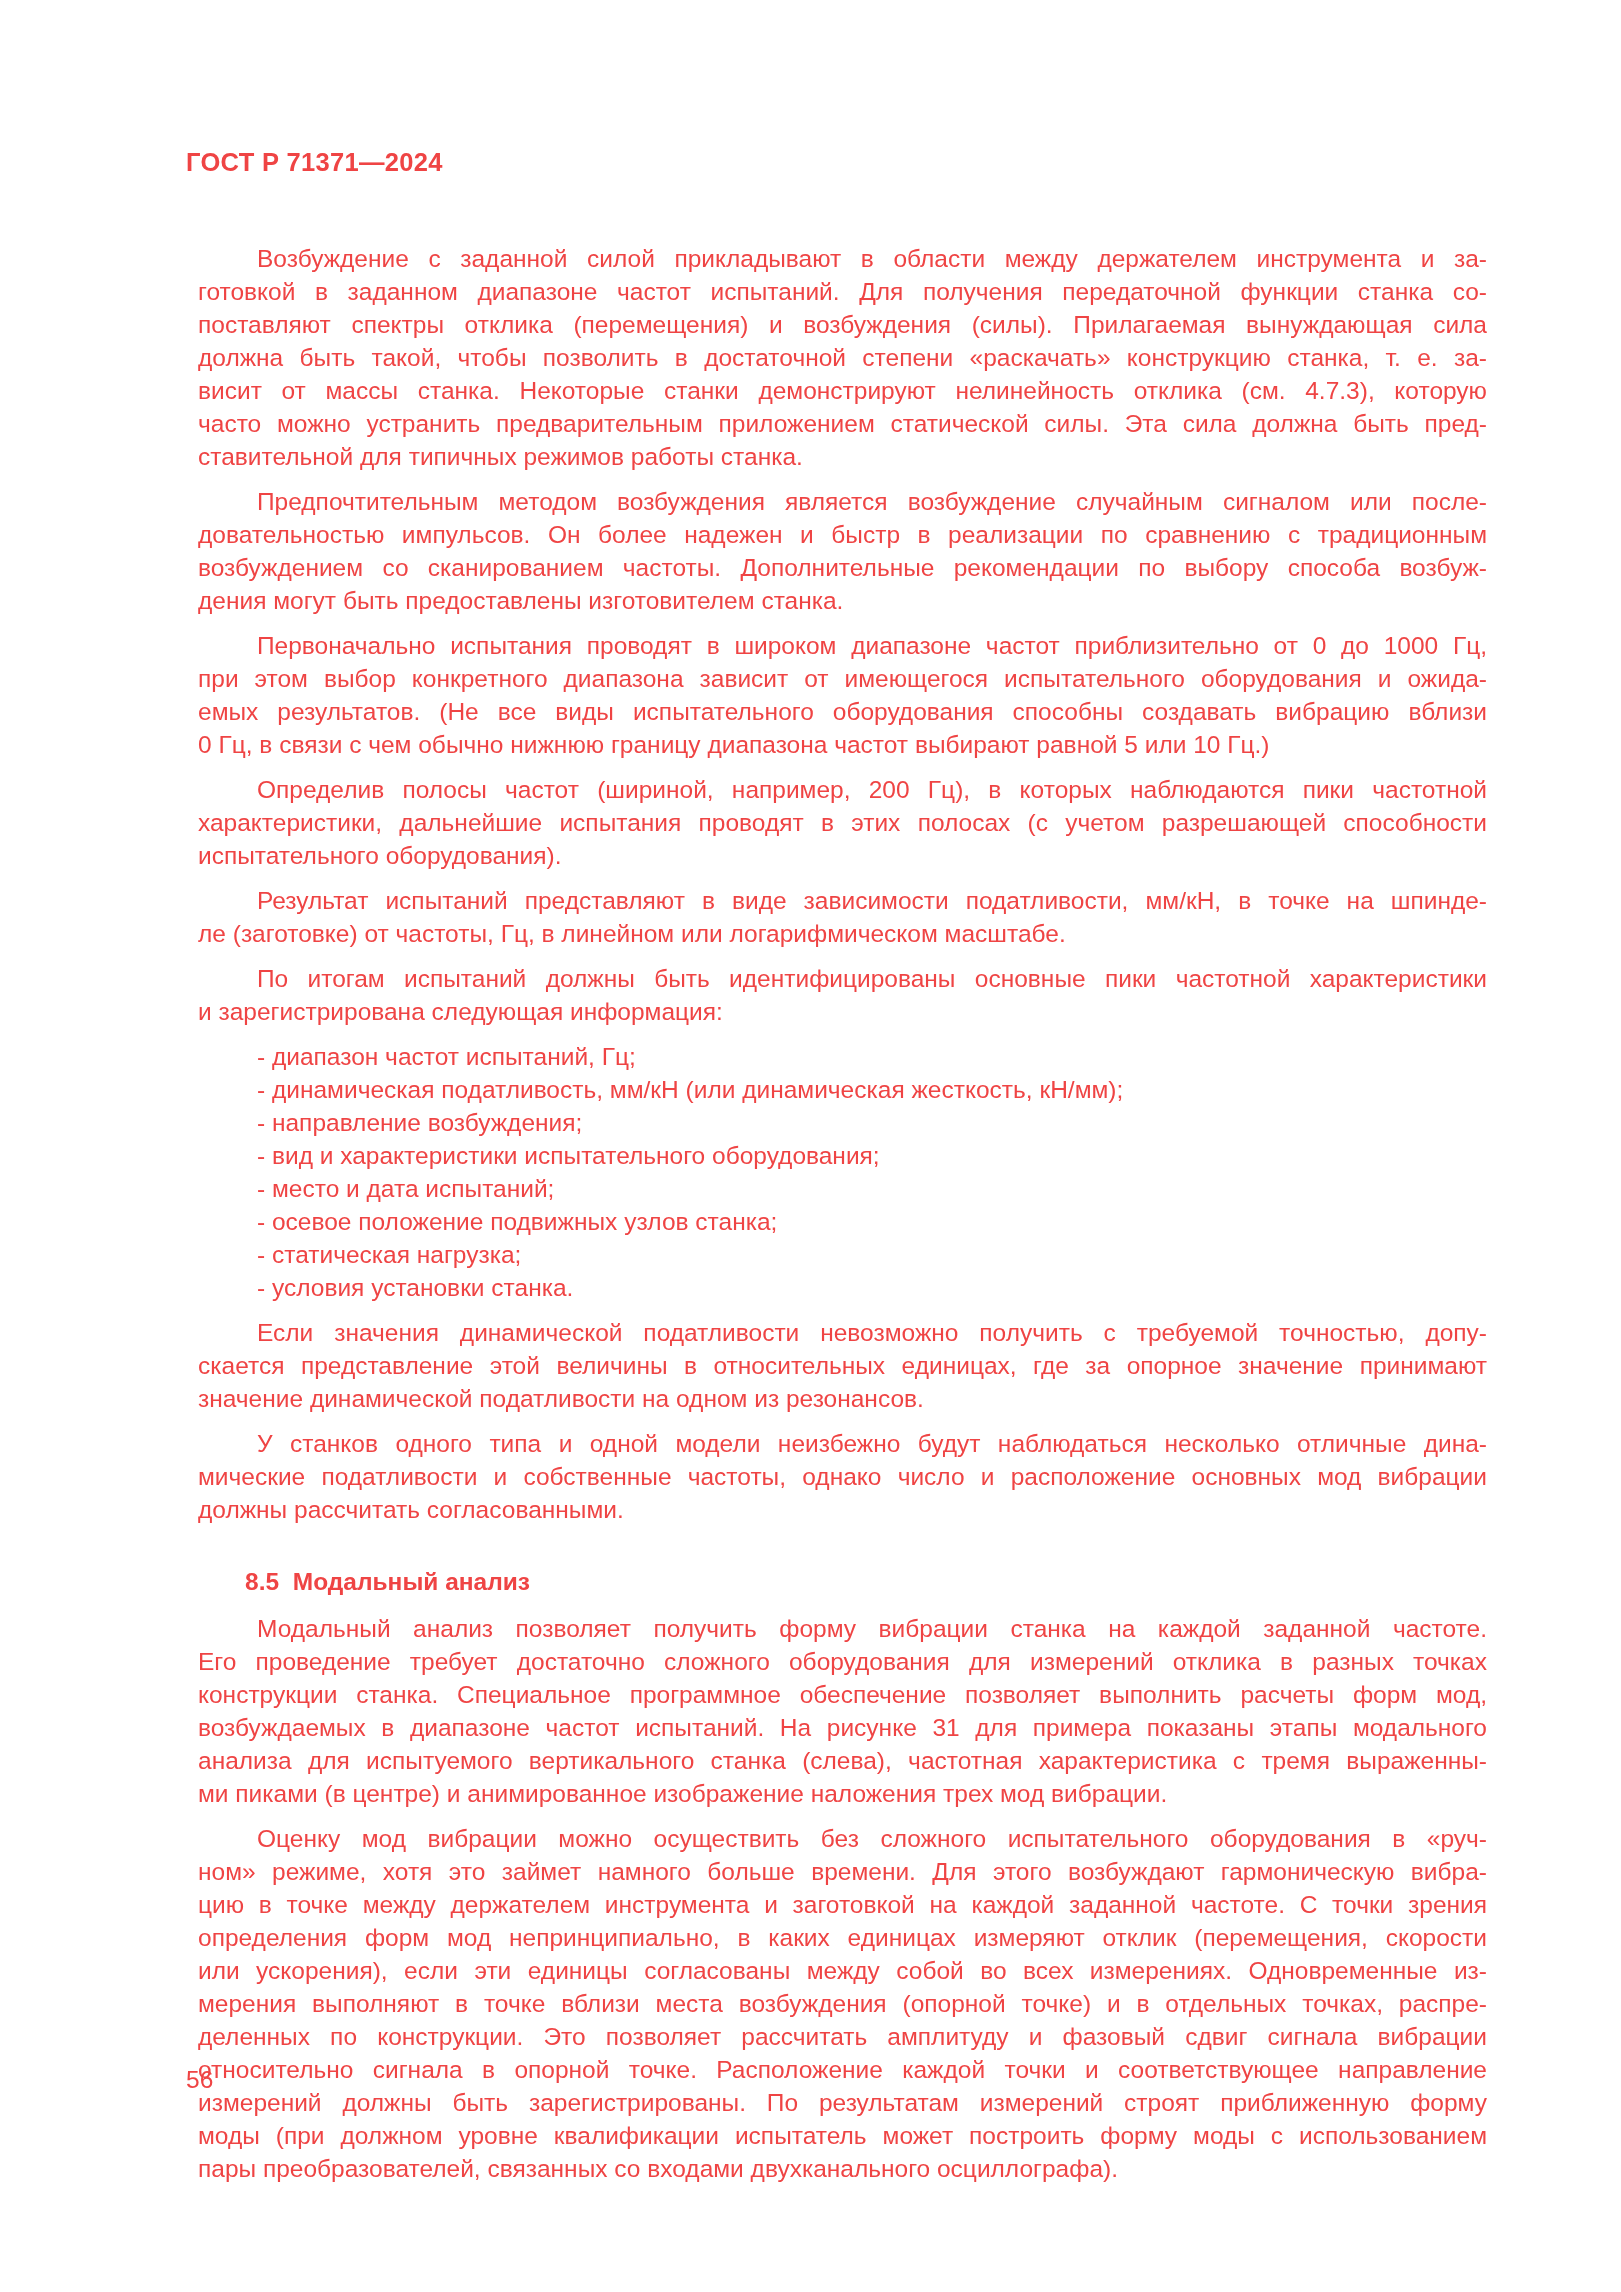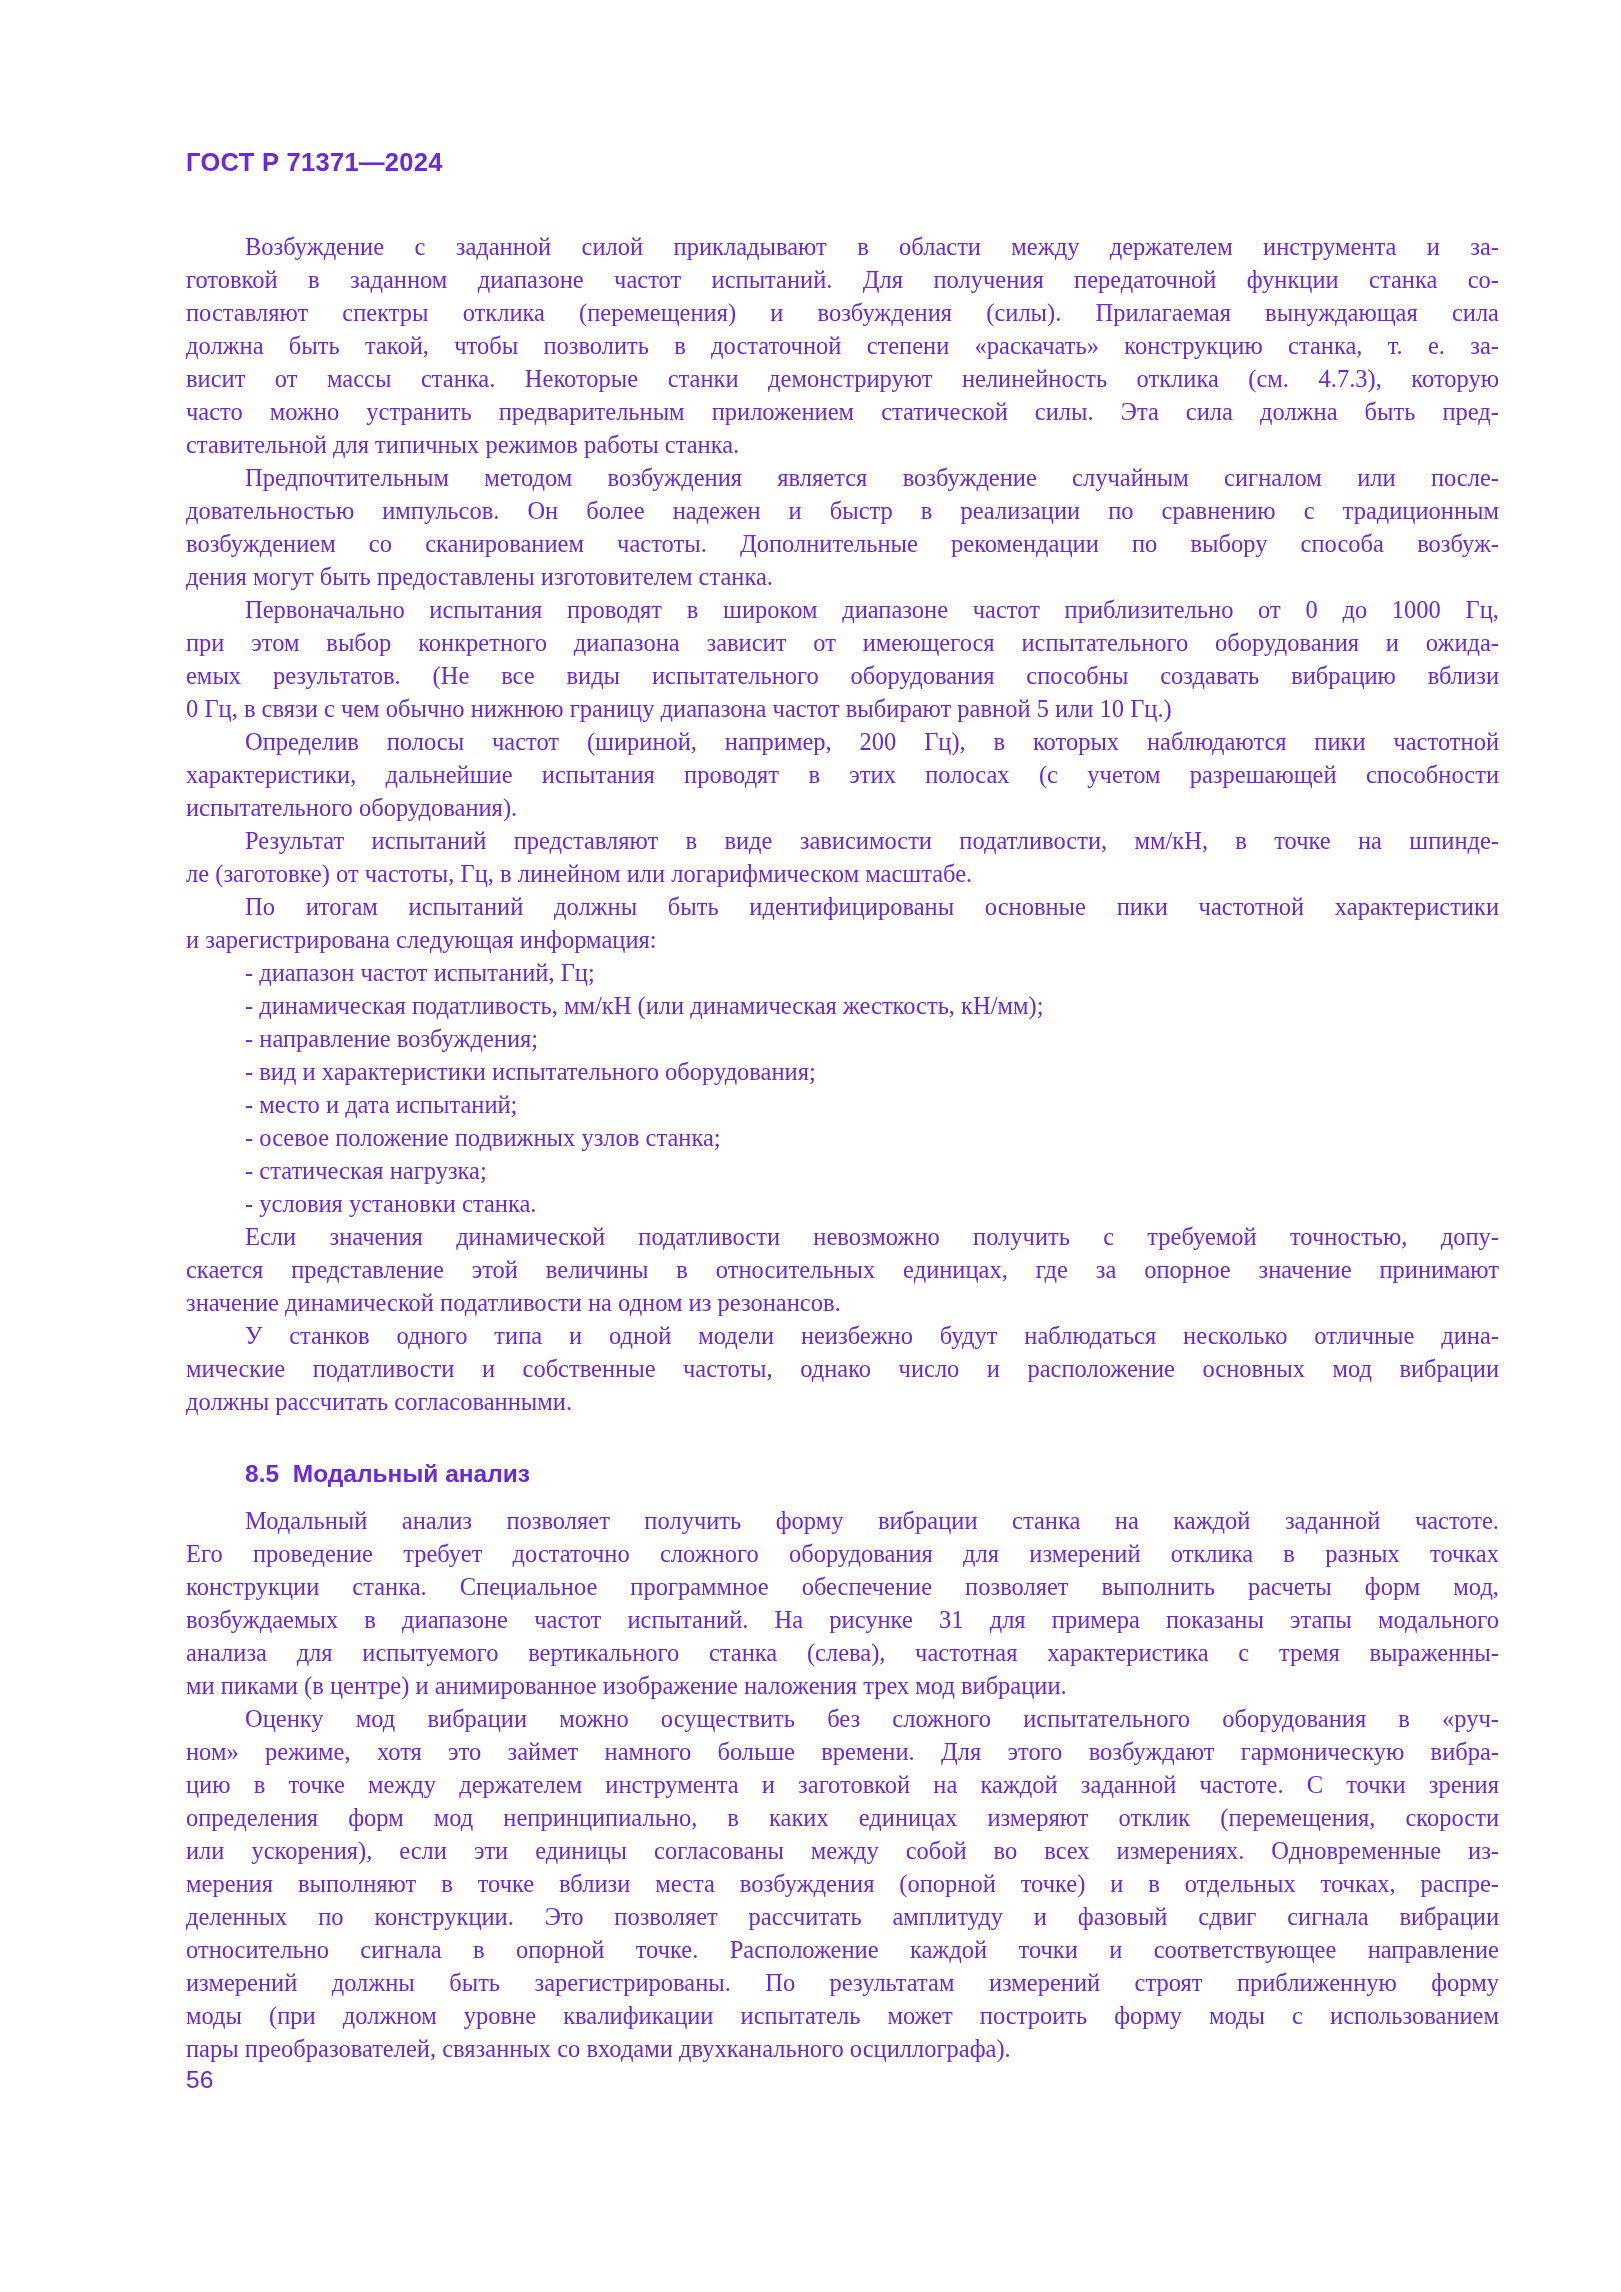--- a/index.html
+++ b/index.html
@@ -2,39 +2,39 @@
 <html lang="ru"><head>
 <meta charset="utf-8">
 <style>
   html,body { margin:0; padding:0; background:#888; }
   .page {
     position:relative;
     width:1621px; height:2293px;
     margin:0 auto;
     background:#ffffff;
     font-family:"Liberation Sans", sans-serif;
-    color:#6d28d9;
+    color:#ef4444;
     overflow:hidden;
   }
   .doc-header {
     position:absolute;
     left:186px; top:148px;
     font-size:25.5px;
     font-weight:bold;
     letter-spacing:0.3px;
   }
   .doc-body {
     position:absolute;
     left:186px; top:230px;
     width:1313px;
     font-size:24.5px;
     line-height:33px;
     text-align:justify;
   }
-  .para { margin:0;font-family:Liberation Serif, serif; }
+  .para { margin:12px; }
   .line { text-align:justify; text-align-last:justify; }
   .line.end { text-align-last:left; }
   .line.indent { text-indent:59px; }
   .list-line { text-indent:59px; text-align:center; text-align-last:left; }
   .section-heading {
     margin:39px 0 13.7px 0;
     font-weight:bold;
     text-indent:59px;
     text-align:right;
     text-align-last:left;

